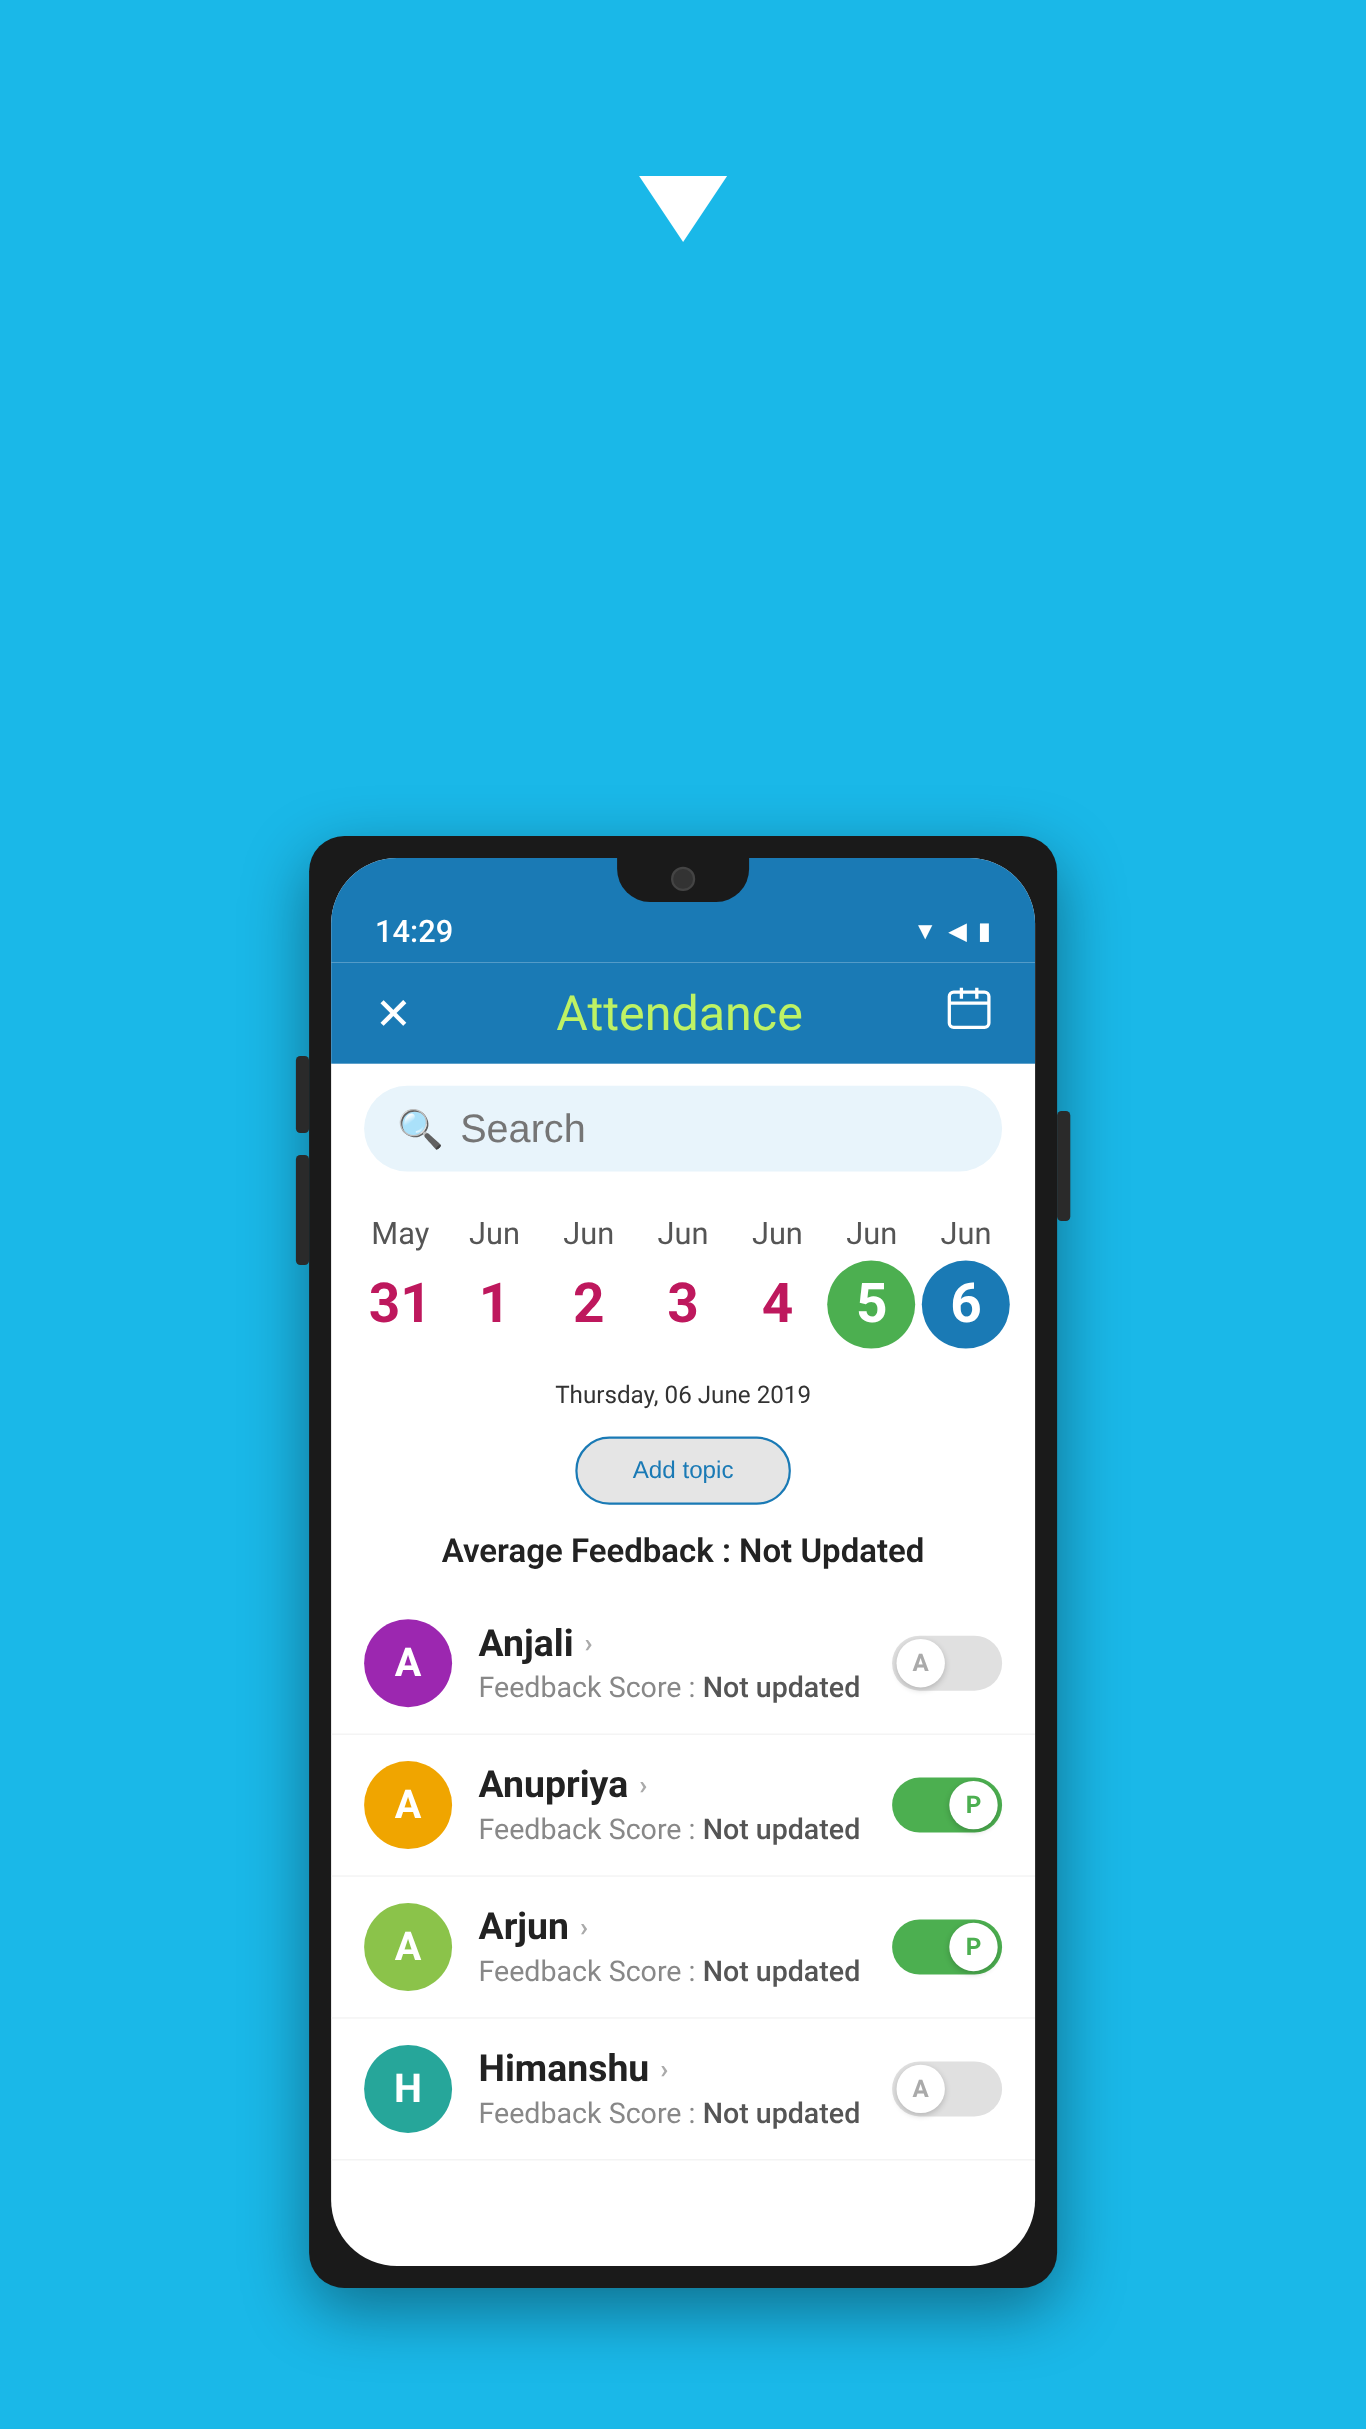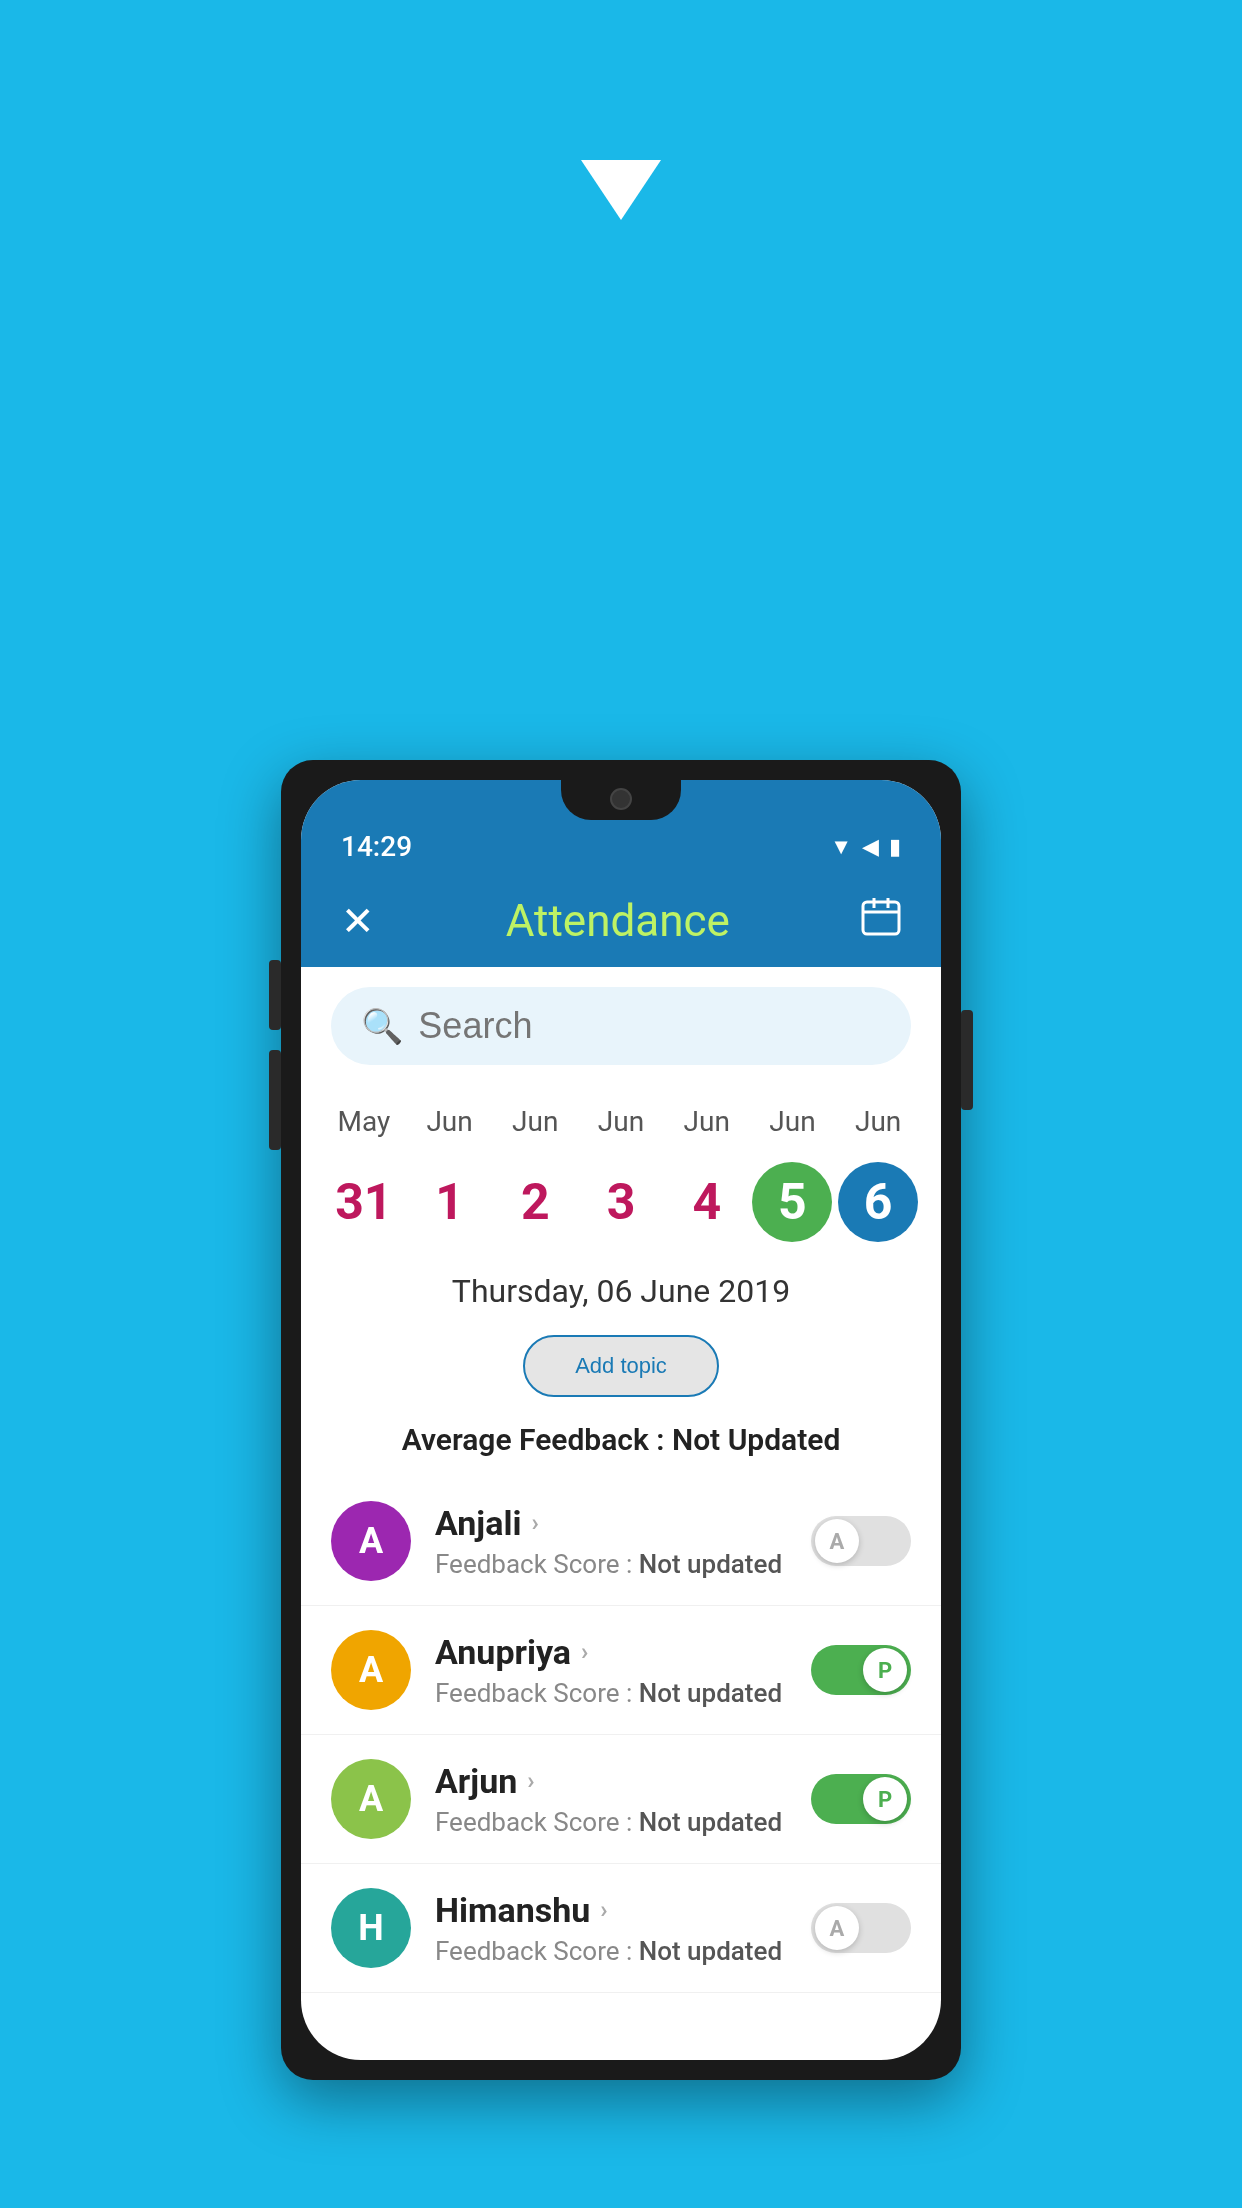--- a/index.html
+++ b/index.html
@@ -181,21 +181,21 @@
       padding: 20px 20px 10px;
       display: flex;
       justify-content: space-around;
       align-items: flex-end;
     }
 
     .cal-day {
       display: flex;
       flex-direction: column;
       align-items: center;
-      gap: 24px;
+      gap: 8px;
       flex: 1;
     }
 
     .cal-month {
       font-size: 28px;
       color: #555;
       font-weight: 400;
     }
 
     .cal-date {
@@ -216,21 +216,21 @@
     }
 
     .cal-date.selected {
       background: #1a7ab5;
       color: white;
     }
 
     
     .date-heading {
       text-align: center;
-      font-size: 32px;
+      font-size: 22px;
       color: #333;
       font-weight: 400;
       padding: 20px 0 15px;
     }
 
     
     .add-topic-btn {
       display: block;
       margin: 10px auto;
       border: 2px solid #1a7ab5;

